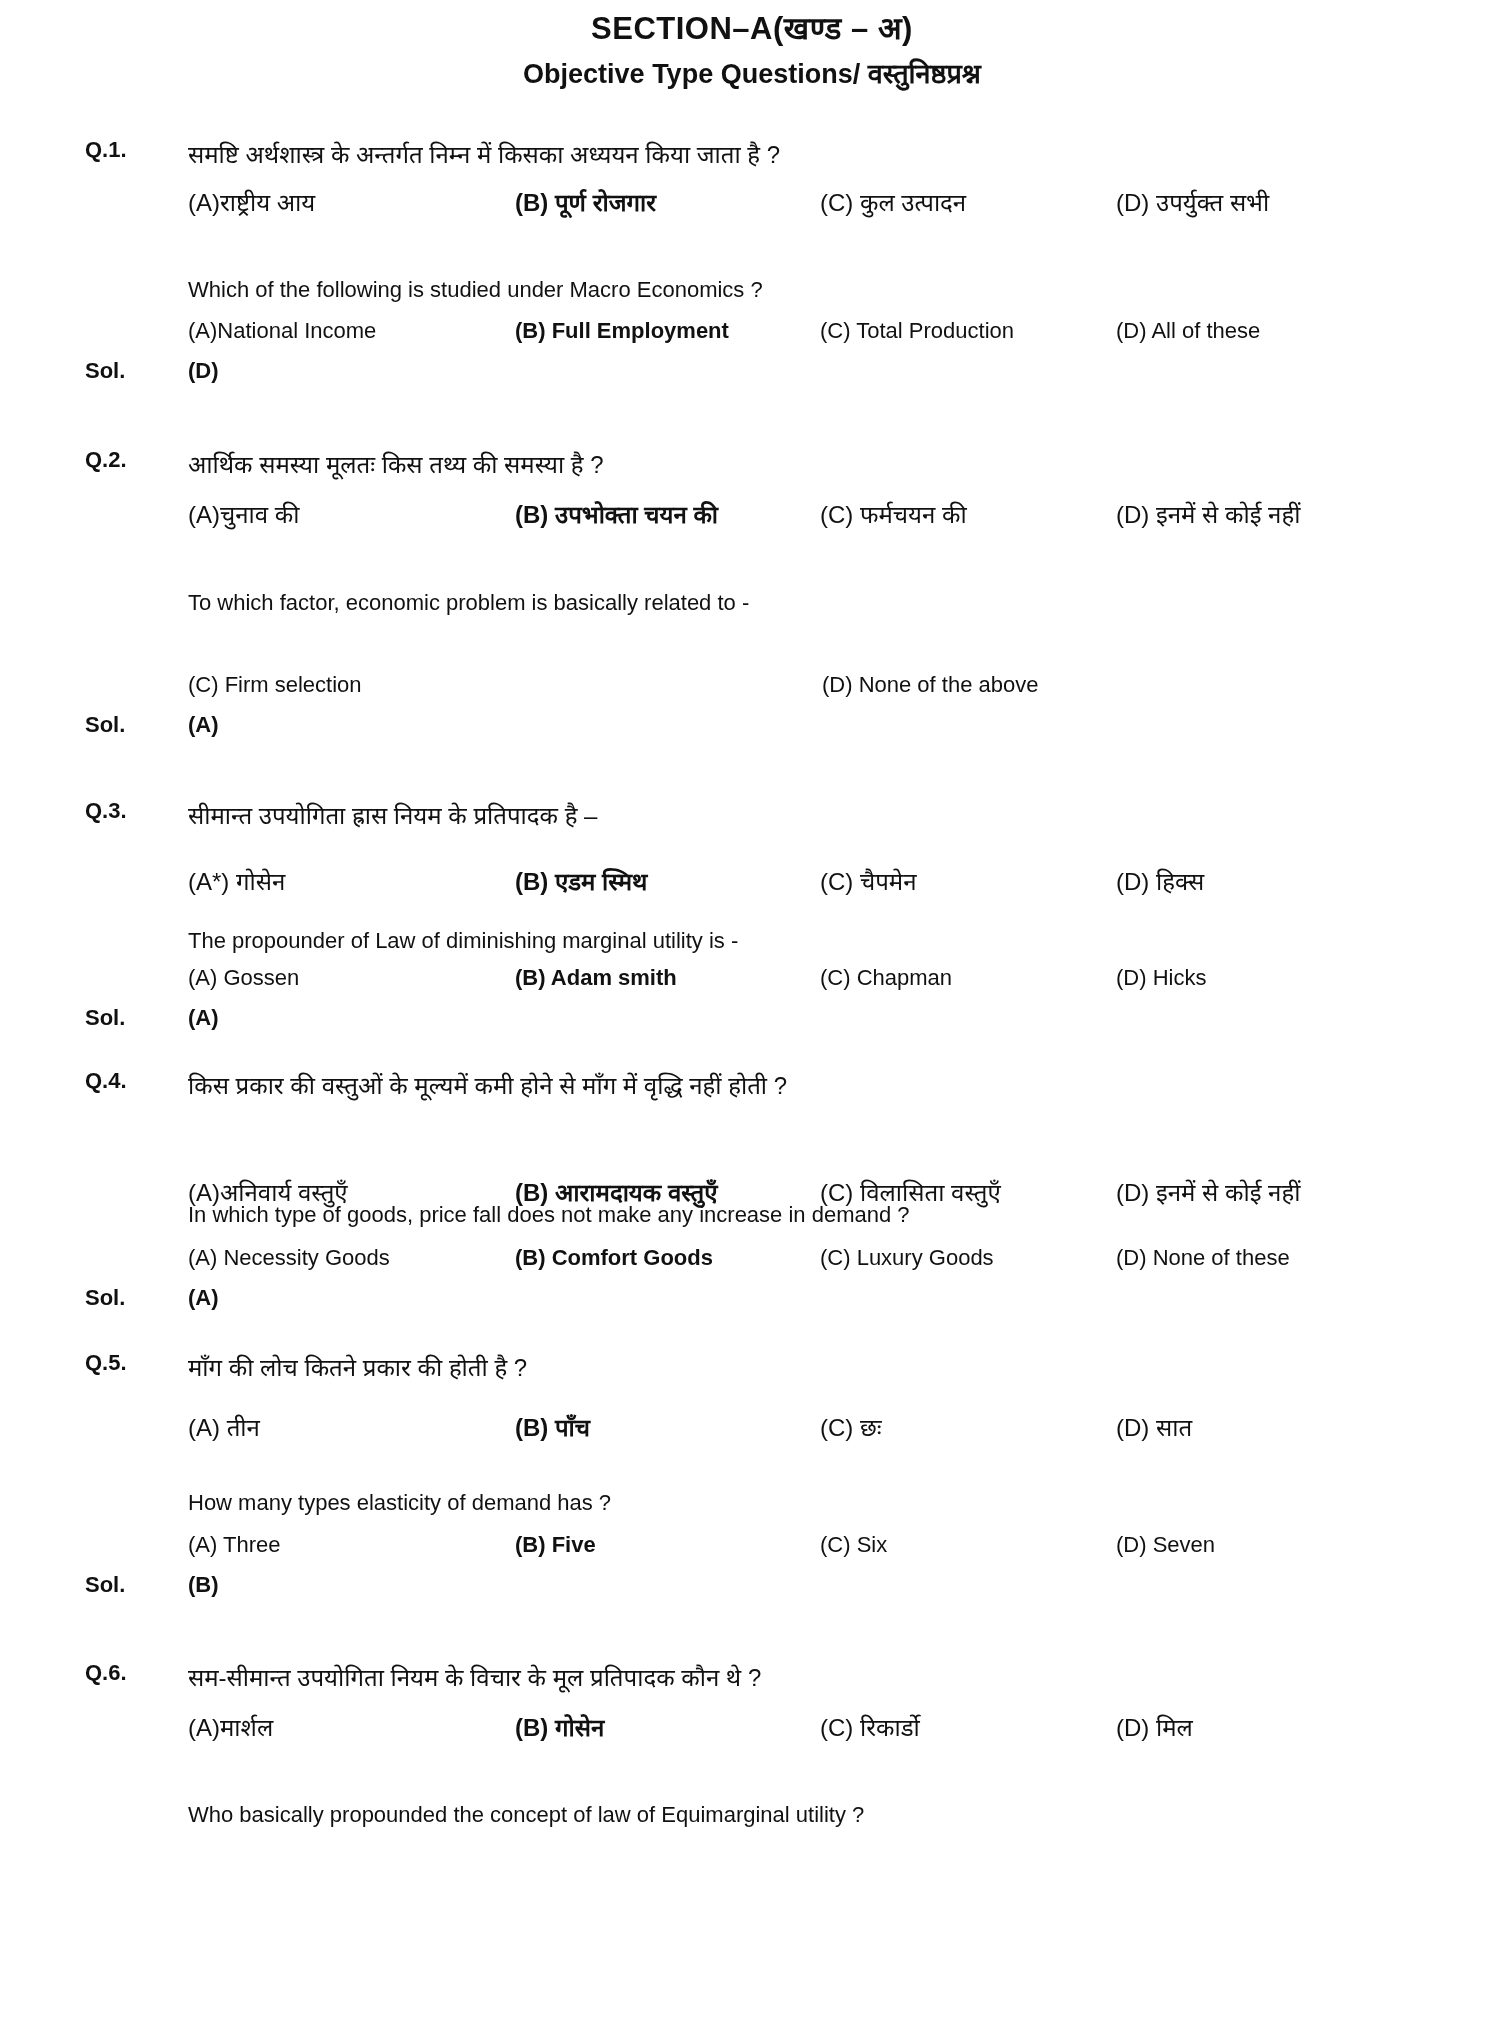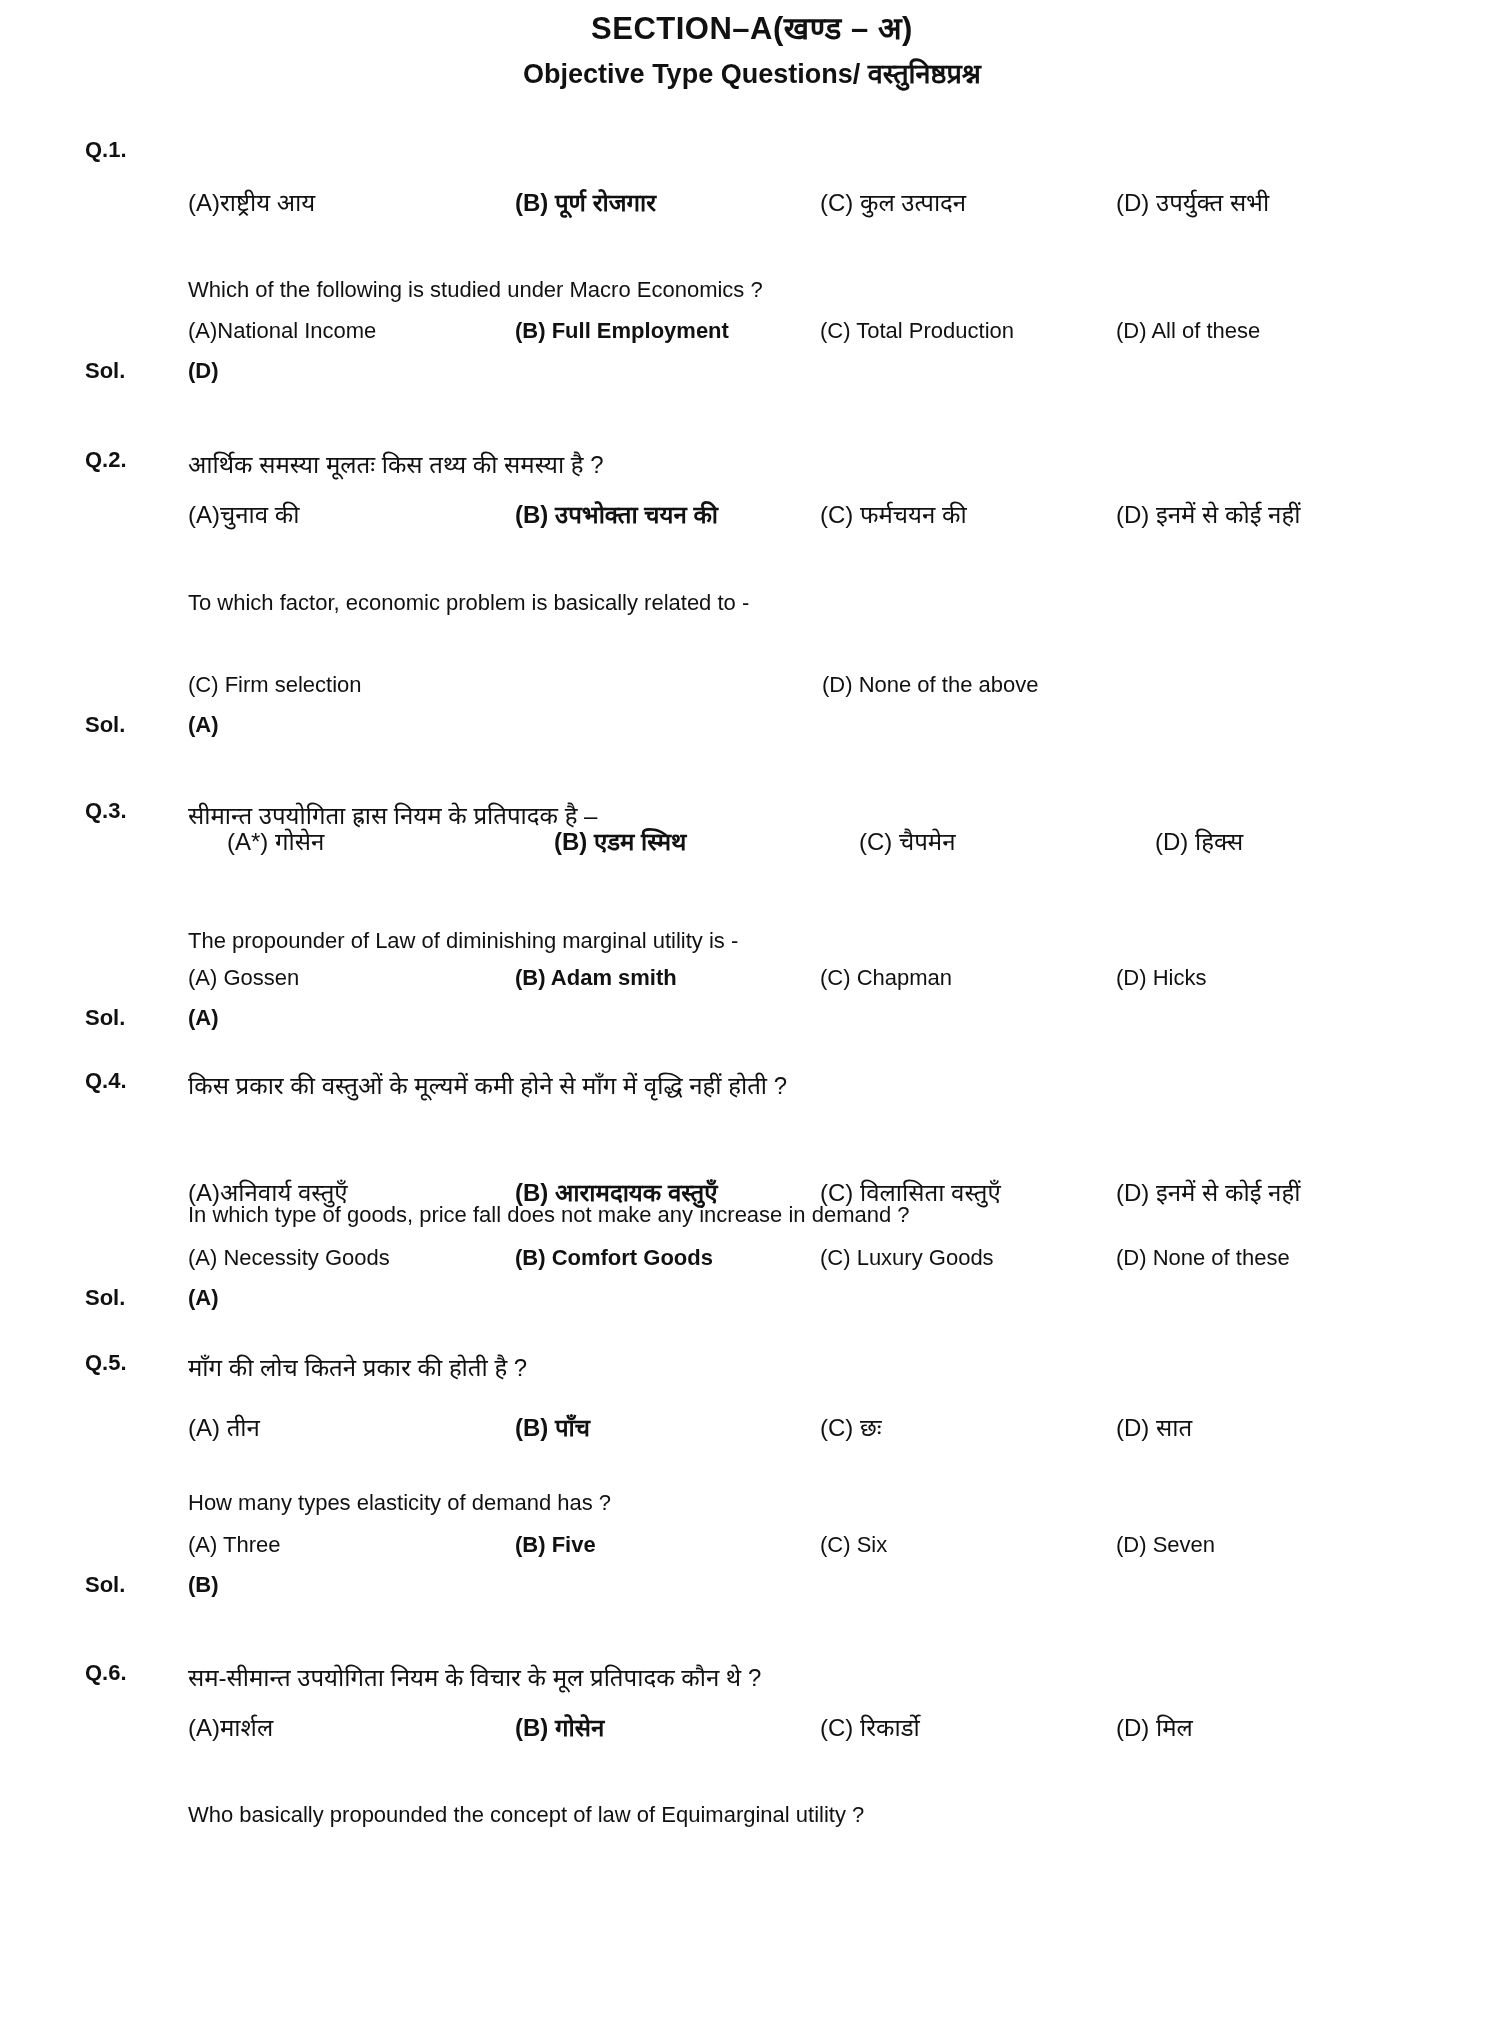--- a/index.html
+++ b/index.html
@@ -62,20 +62,21 @@
 
   <div class="row center-row" style="top:6px;">
     <span class="section-title">SECTION–A(खण्ड – अ)</span>
   </div>
   <div class="row center-row" style="top:54px;">
     <span class="subtitle">Objective Type Questions/ वस्तुनिष्ठप्रश्न</span>
   </div>
 
   <div class="row" style="top:137px;">
     <span class="qnum">Q.1.</span>
+    <span class="qtext hi">समष्टि अर्थशास्त्र के अन्तर्गत निम्न में किसका अध्ययन किया जाता है ?</span>
   </div>
   <div class="row" style="top:185px;">
     <span class="hi c1">(A)राष्ट्रीय आय</span>
     <span class="hi c2">(B) पूर्ण रोजगार</span>
     <span class="hi c3">(C) कुल उत्पादन</span>
     <span class="hi c4">(D) उपर्युक्त सभी</span>
   </div>
   <div class="row" style="top:277px;">
     <span class="qtext en">Which of the following is studied under Macro Economics ?</span>
   </div>
@@ -109,21 +110,21 @@
   </div>
   <div class="row" style="top:712px;">
     <span class="qnum">Sol.</span>
     <span class="sol-val">(A)</span>
   </div>
 
   <div class="row" style="top:798px;">
     <span class="qnum">Q.3.</span>
     <span class="qtext hi">सीमान्त उपयोगिता ह्रास नियम के प्रतिपादक है –</span>
   </div>
-  <div class="row" style="top:824px;margin-left:39px;">
+  <div class="row" style="top:864px;">
     <span class="hi c1">(A*) गोसेन</span>
     <span class="hi c2">(B) एडम स्मिथ</span>
     <span class="hi c3">(C) चैपमेन</span>
     <span class="hi c4">(D) हिक्स</span>
   </div>
   <div class="row" style="top:928px;">
     <span class="qtext en">The propounder of Law of diminishing marginal utility is -</span>
   </div>
   <div class="row" style="top:965px;">
     <span class="en c1">(A) Gossen</span>

